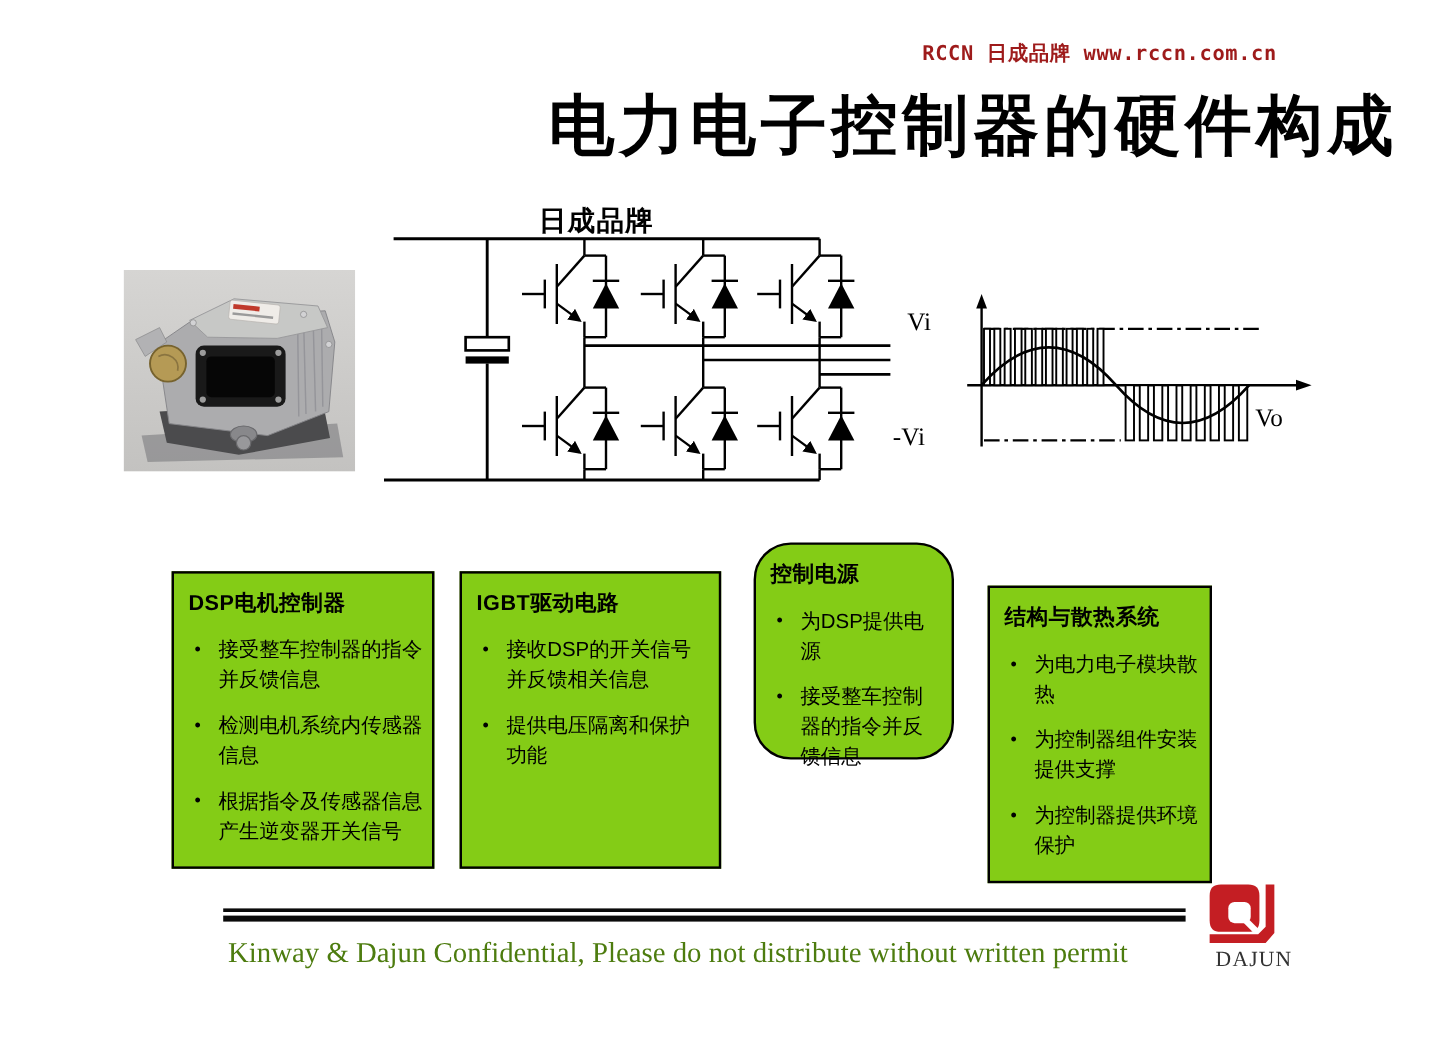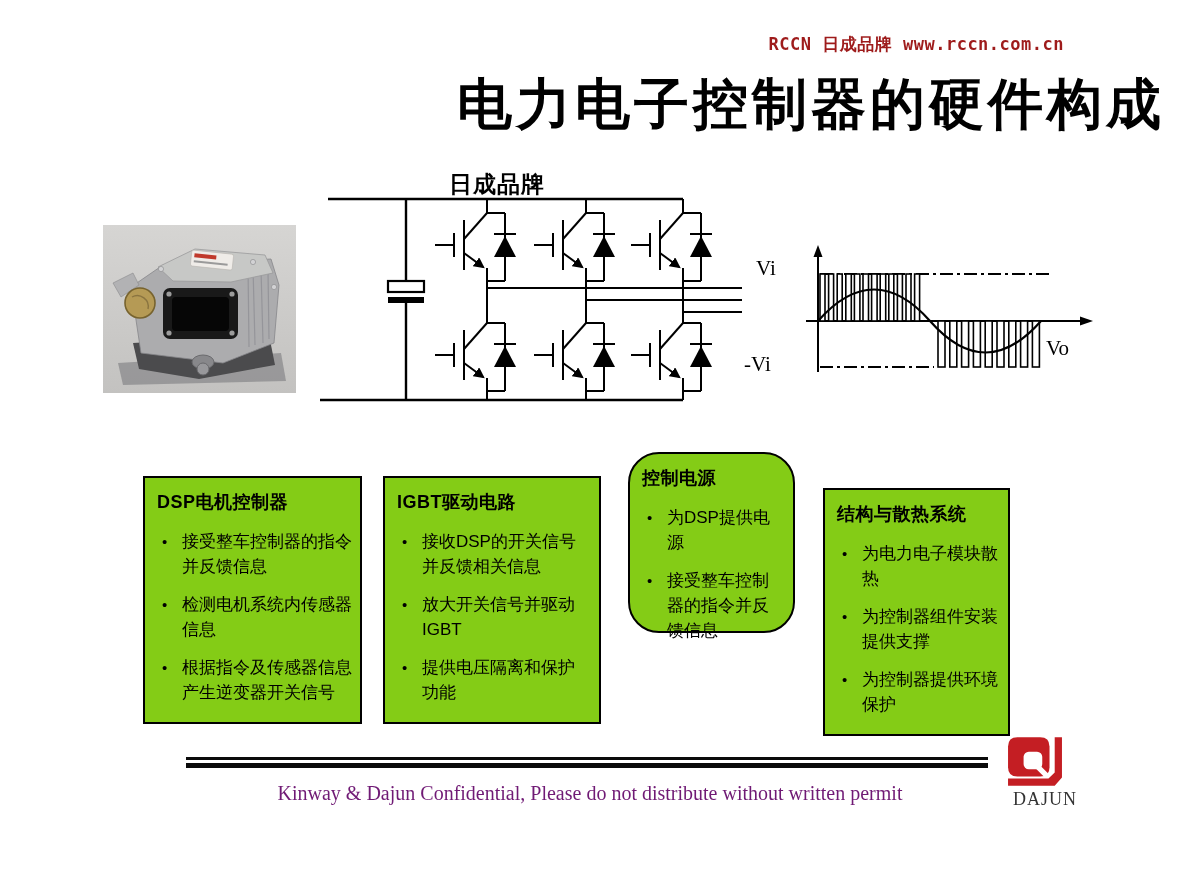--- a/index.html
+++ b/index.html
@@ -41,22 +41,22 @@
   .box li {
     position:relative; padding-left:25px; font-size:17px; line-height:25px;
     margin-bottom:13px;
   }
   .box li::before { content:"•"; position:absolute; left:5px; top:0; font-size:15px; }
 
   .footer-rule { position:absolute; left:186px; top:757px; width:802px; }
   .rule-a { height:3px; background:#0a0a0a; }
   .rule-b { height:5px; background:#0a0a0a; margin-top:3px; }
   .confidential {
-    position:absolute; left:190px; top:782px; width:800px; text-align:center;
-    font-family:"Liberation Serif", serif; font-size:20px; color:#701a75;
+    position:absolute; left:190px; top:782px; width:800px; text-align:left;
+    font-family:"Liberation Serif", serif; font-size:24px; color:#4d7c0f;
   }
   .logo { position:absolute; left:1007px; top:736px; }
   .logo-text {
     position:absolute; left:999px; top:789px; width:78px; text-align:right;
     font-family:"Liberation Serif", serif; font-size:18px; letter-spacing:1px; color:#333;
   }
 </style>
 </head>
 <body>
 
@@ -207,21 +207,20 @@
       <li>接受整车控制器的指令并反馈信息</li>
       <li>检测电机系统内传感器信息</li>
       <li>根据指令及传感器信息产生逆变器开关信号</li>
     </ul>
   </div>
 
   <div class="box" id="box-igbt">
     <div class="box-title">IGBT驱动电路</div>
     <ul>
       <li>接收DSP的开关信号并反馈相关信息</li>
-      <li>放大开关信号并驱动IGBT</li>
       <li>提供电压隔离和保护功能</li>
     </ul>
   </div>
 
   <div class="box" id="box-power">
     <div class="box-title">控制电源</div>
     <ul>
       <li>为DSP提供电源</li>
       <li>接受整车控制器的指令并反馈信息</li>
     </ul>

